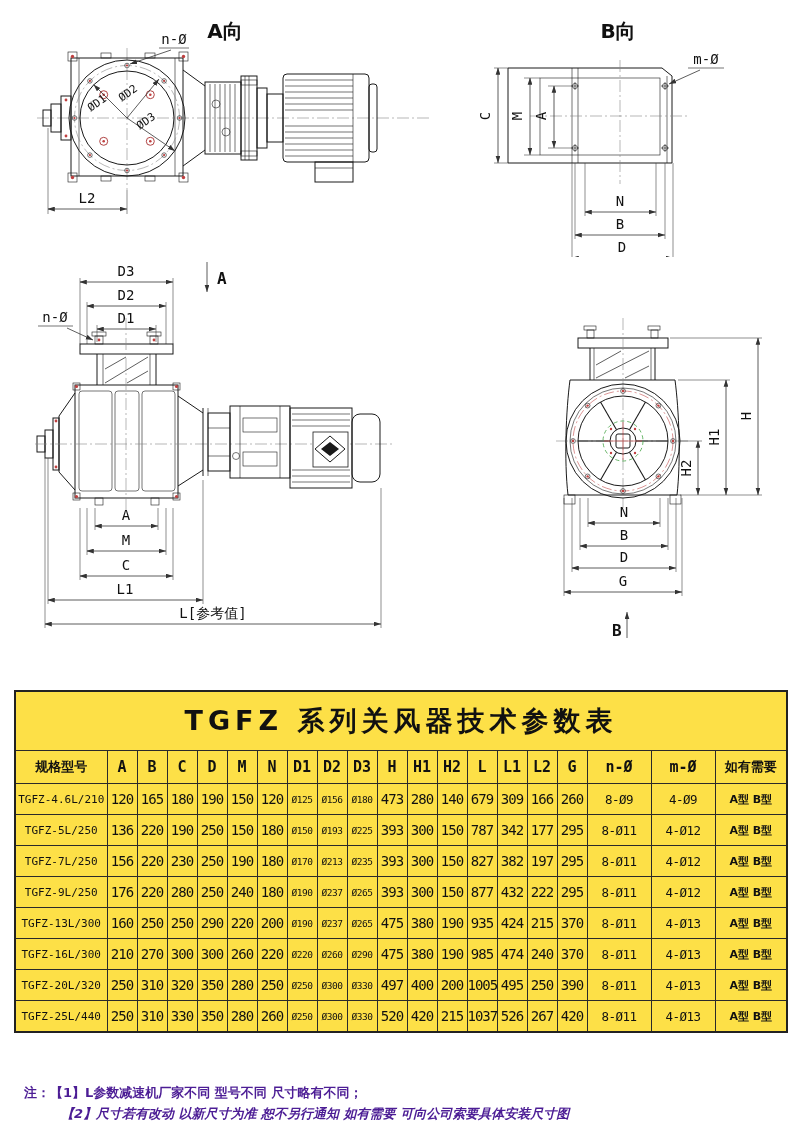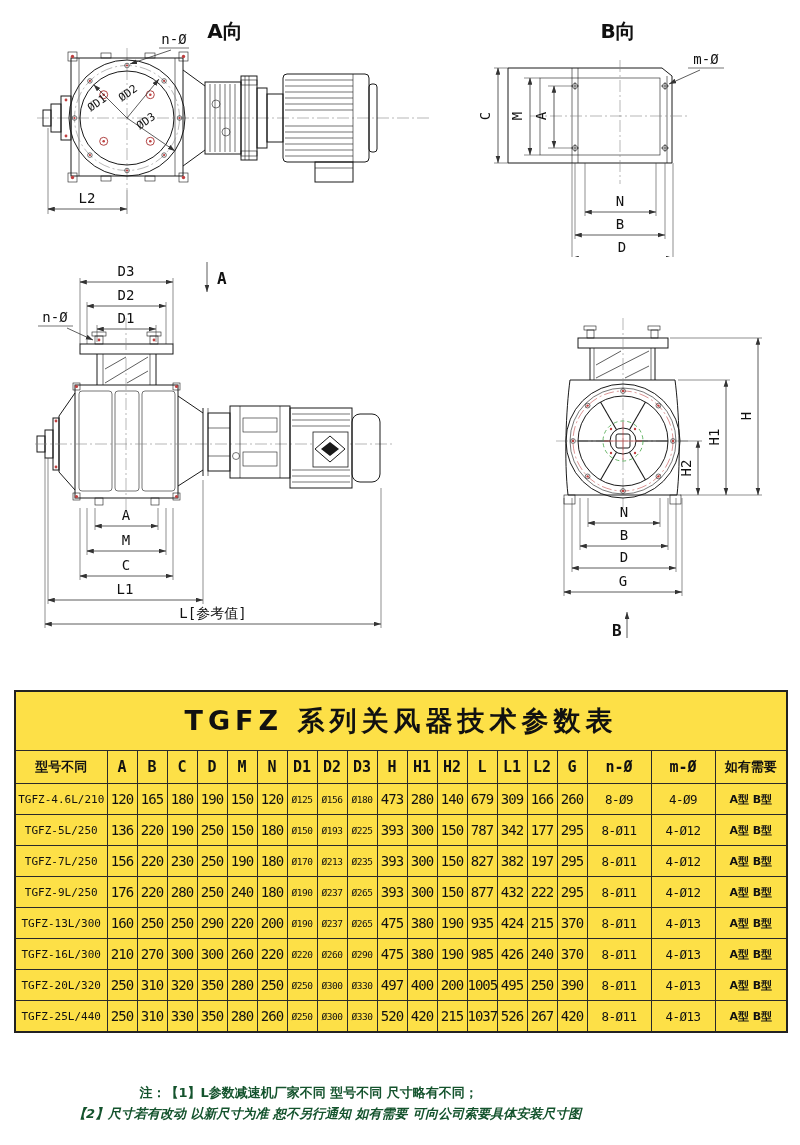--- a/index.html
+++ b/index.html
@@ -33,22 +33,22 @@
               font-family:"DejaVu Sans", sans-serif;}
   .hdr-row th{height:32px;font:15px "DejaVu Sans Mono", monospace;font-weight:bold;}
   .hdr-row th.cjk-h{font:bold 13px "DejaVu Sans", sans-serif;}
   #spec-table tbody td{height:30px;}
   .c-model{font:11px "DejaVu Sans Mono", monospace;text-align:left;padding-left:3px;margin-left:39px;}
   .c-num{font:14px "DejaVu Sans Mono", monospace;letter-spacing:-1px;}
   .c-dia{font:9.5px "DejaVu Sans Mono", monospace;letter-spacing:-0.5px;}
   .c-hole{font:12.5px "DejaVu Sans Mono", monospace;text-align:left;padding-left:7px;letter-spacing:-0.5px;}
   .c-rotor{font:11px "DejaVu Sans", sans-serif;font-weight:bold;letter-spacing:0;margin-left:35px;}
   
-  #notes{position:absolute;left:36px;top:1082px;font:bold 13px "DejaVu Sans", sans-serif;
-         line-height:21px;color:#14532d;text-align:center;}
+  #notes{position:absolute;left:24px;top:1082px;font:bold 13px "DejaVu Sans", sans-serif;
+         line-height:21px;color:#4c1d95;}
   #notes .line2{padding-left:37px;font-style:italic;}
 </style>
 </head>
 <body>
 
 <div id="page">
 
   <svg width="0" height="0" style="position:absolute">
     <defs>
       <marker id="aE" markerWidth="10" markerHeight="7" refX="9" refY="3" orient="auto">
@@ -497,21 +497,21 @@
         <col style="width:30px">
       <col style="width:64px">
         <col style="width:64px">
         <col style="width:72px">
     </colgroup>
     <thead>
       <tr>
         <td class="title-cell" colspan="20">TGFZ 系列关风器技术参数表</td>
       </tr>
       <tr class="hdr-row">
-          <th class="cjk-h">型号不同</th>
+          <th class="cjk-h">规格型号</th>
           <th>A</th>
           <th>B</th>
           <th>C</th>
           <th>D</th>
           <th>M</th>
           <th>N</th>
           <th>D1</th>
           <th>D2</th>
           <th>D3</th>
           <th>H</th>
@@ -645,21 +645,21 @@
           <td class="c-num">300</td>
           <td class="c-num">260</td>
           <td class="c-num">220</td>
           <td class="c-dia">Ø220</td>
           <td class="c-dia">Ø260</td>
           <td class="c-dia">Ø290</td>
           <td class="c-num">475</td>
           <td class="c-num">380</td>
           <td class="c-num">190</td>
           <td class="c-num">985</td>
-          <td class="c-num">426</td>
+          <td class="c-num">474</td>
           <td class="c-num">240</td>
           <td class="c-num">370</td>
           <td class="c-hole">8-Ø11</td>
           <td class="c-hole">4-Ø13</td>
           <td class="c-rotor">A型 B型</td>
         </tr>
         <tr>
           <td class="c-model">TGFZ-20L/320</td>
           <td class="c-num">250</td>
           <td class="c-num">310</td>

